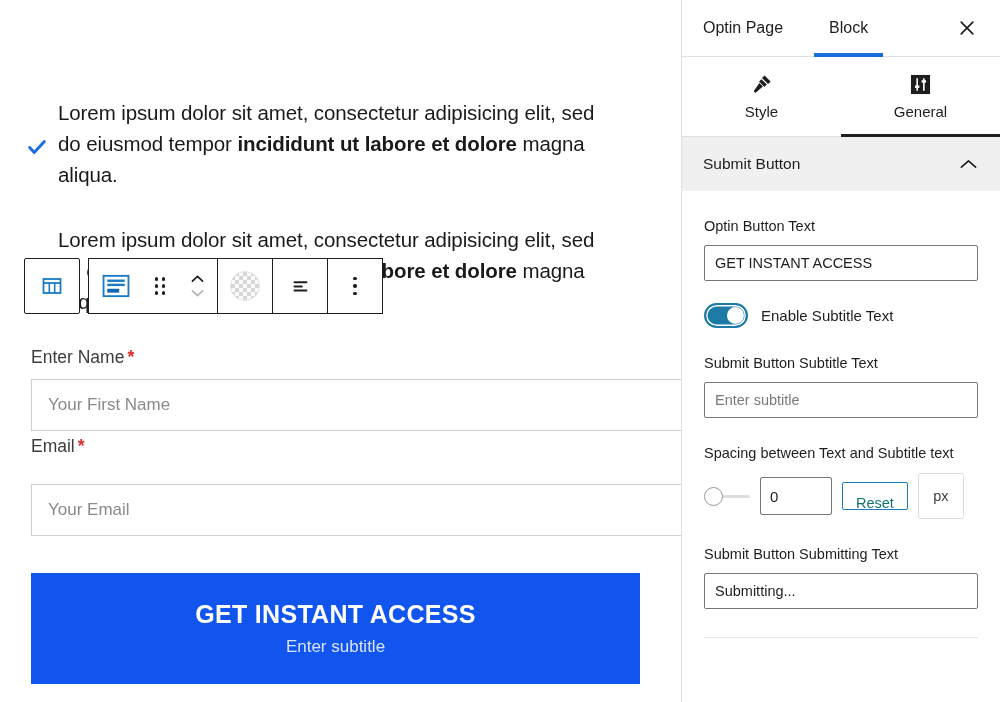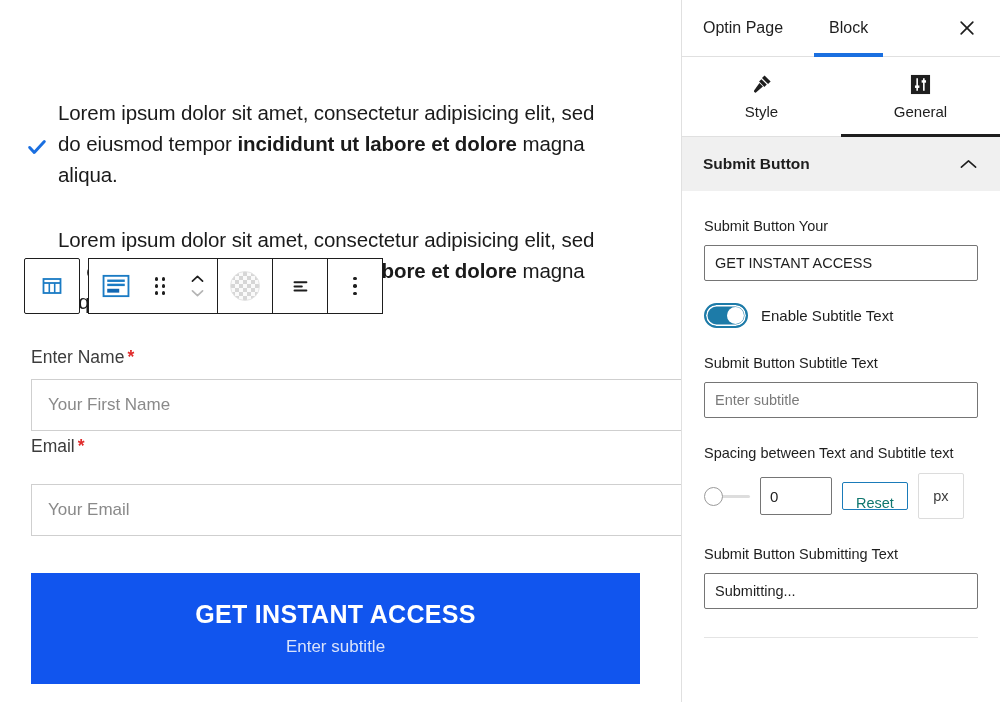--- a/index.html
+++ b/index.html
@@ -165,21 +165,21 @@
   }
   .stab-ico { height: 22px; display: flex; align-items: center; }
 
   .section-head {
     height: 54px;
     background: #f0f0f0;
     display: flex; align-items: center; justify-content: space-between;
     padding: 0 22px 0 21px;
     cursor: pointer;
   }
-  .section-title { font-size: 15.5px; font-weight: 700; color: #1e1e1e; }
+  .section-title { font-size: 15.5px; font-weight: 400; color: #1e1e1e; }
 
   .panel-body { padding: 0 22px; }
   .ctl-label {
     font-size: 14.5px; color: #1e1e1e;
     margin-top: 25px; margin-bottom: 8px;
     line-height: 21px;
   }
   .panel-input {
     width: 100%; height: 36px;
     border: 1px solid #757575;
@@ -374,21 +374,21 @@
 
     <div class="section-head">
       <span class="section-title">Submit Button</span>
       <svg viewBox="0 0 24 14" width="19" height="12">
         <path d="M3 11 L12 3 L21 11" fill="none" stroke="#1e1e1e" stroke-width="2" stroke-linecap="round" stroke-linejoin="round"></path>
       </svg>
     </div>
 
     <div class="panel-body">
 
-      <div class="ctl-label">Submit Button Your</div>
+      <div class="ctl-label">Optin Button Text</div>
       <input class="panel-input" type="text" value="GET INSTANT ACCESS" style="">
 
       <div class="toggle-row">
         <div class="toggle">
           <span class="knob"></span>
         </div>
         <span class="toggle-label">Enable Subtitle Text</span>
       </div>
 
       <div class="ctl-label">Submit Button Subtitle Text</div>

